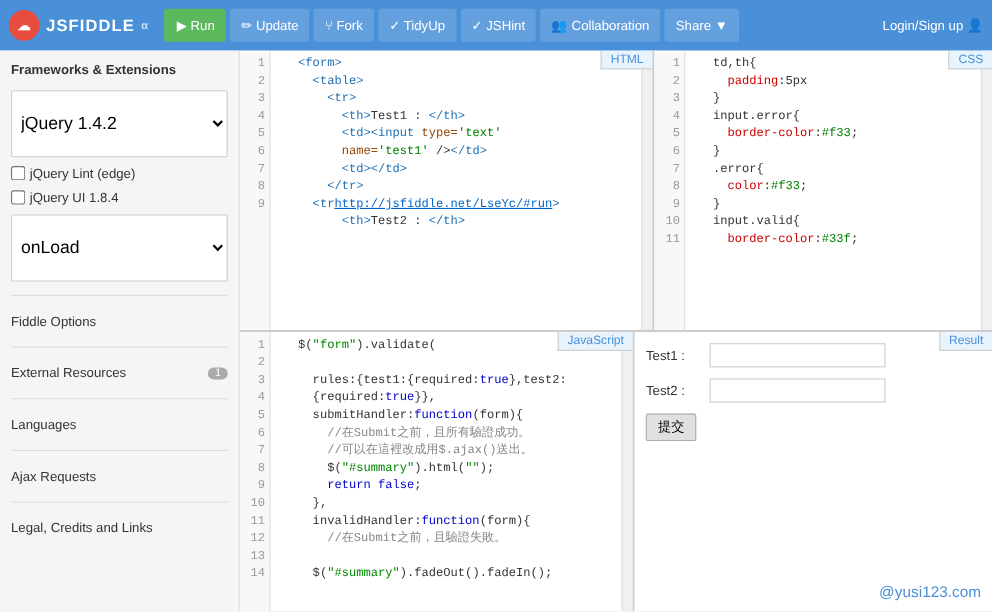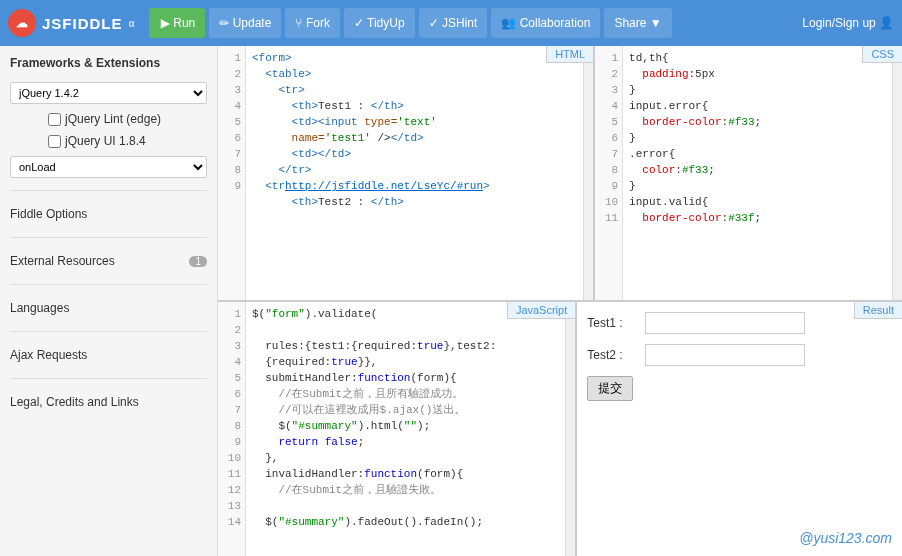--- a/index.html
+++ b/index.html
@@ -78,34 +78,33 @@
       gap: 8px;
     }
     .sidebar-section-title {
       font-weight: bold;
       font-size: 12px;
       color: #333;
       margin-bottom: 4px;
     }
     .sidebar-select {
       width: 100%;
-      padding: 3px 4px;
+      padding: 20px 4px;
       border: 1px solid #ccc;
       border-radius: 2px;
-      font-size: 11px;
+      font-size: 16px;
       background: white;
       cursor: pointer;
     }
     .sidebar-checkbox-row {
       display: flex;
-      align-items: flex-end;
+      align-items: flex-start;
       gap: 4px;
       font-size: 12px;
       color: #333;
-      margin-left: 38px;
     }
     .sidebar-checkbox-row input[type=checkbox] {
       margin: 0;
     }
     .sidebar-divider {
       border: none;
       border-top: 1px solid #ddd;
       margin: 4px 0;
     }
     .sidebar-item {
@@ -199,20 +198,21 @@
     }
     .code-lines {
       padding: 4px 6px;
       overflow: hidden;
       flex: 1;
     }
     .code-line {
       white-space: pre;
       line-height: 16px;
       color: #333;
+      margin-left: 19px;
     }
     .code-line .tag { color: #2070b4; }
     .code-line .attr { color: #994400; }
     .code-line .val { color: #008000; }
     .code-line .link { color: #0066cc; text-decoration: underline; }
     .code-line .comment { color: #888; }
     .code-line .keyword { color: #0000cc; }
     .code-line .string { color: #008800; }
     .code-line .prop { color: #c00; }
 
@@ -262,21 +262,20 @@
       font-size: 12px;
       cursor: pointer;
       border-radius: 2px;
     }
     .result-watermark {
       position: absolute;
       bottom: 10px;
       right: 10px;
       color: #4a90d9;
       font-size: 14px;
-      font-style: italic;
     }
   </style>
 </head>
 <body>
 
 <div class="navbar">
   <div class="navbar-brand">
     <div class="brand-logo">
       <span>☁</span>
     </div>

